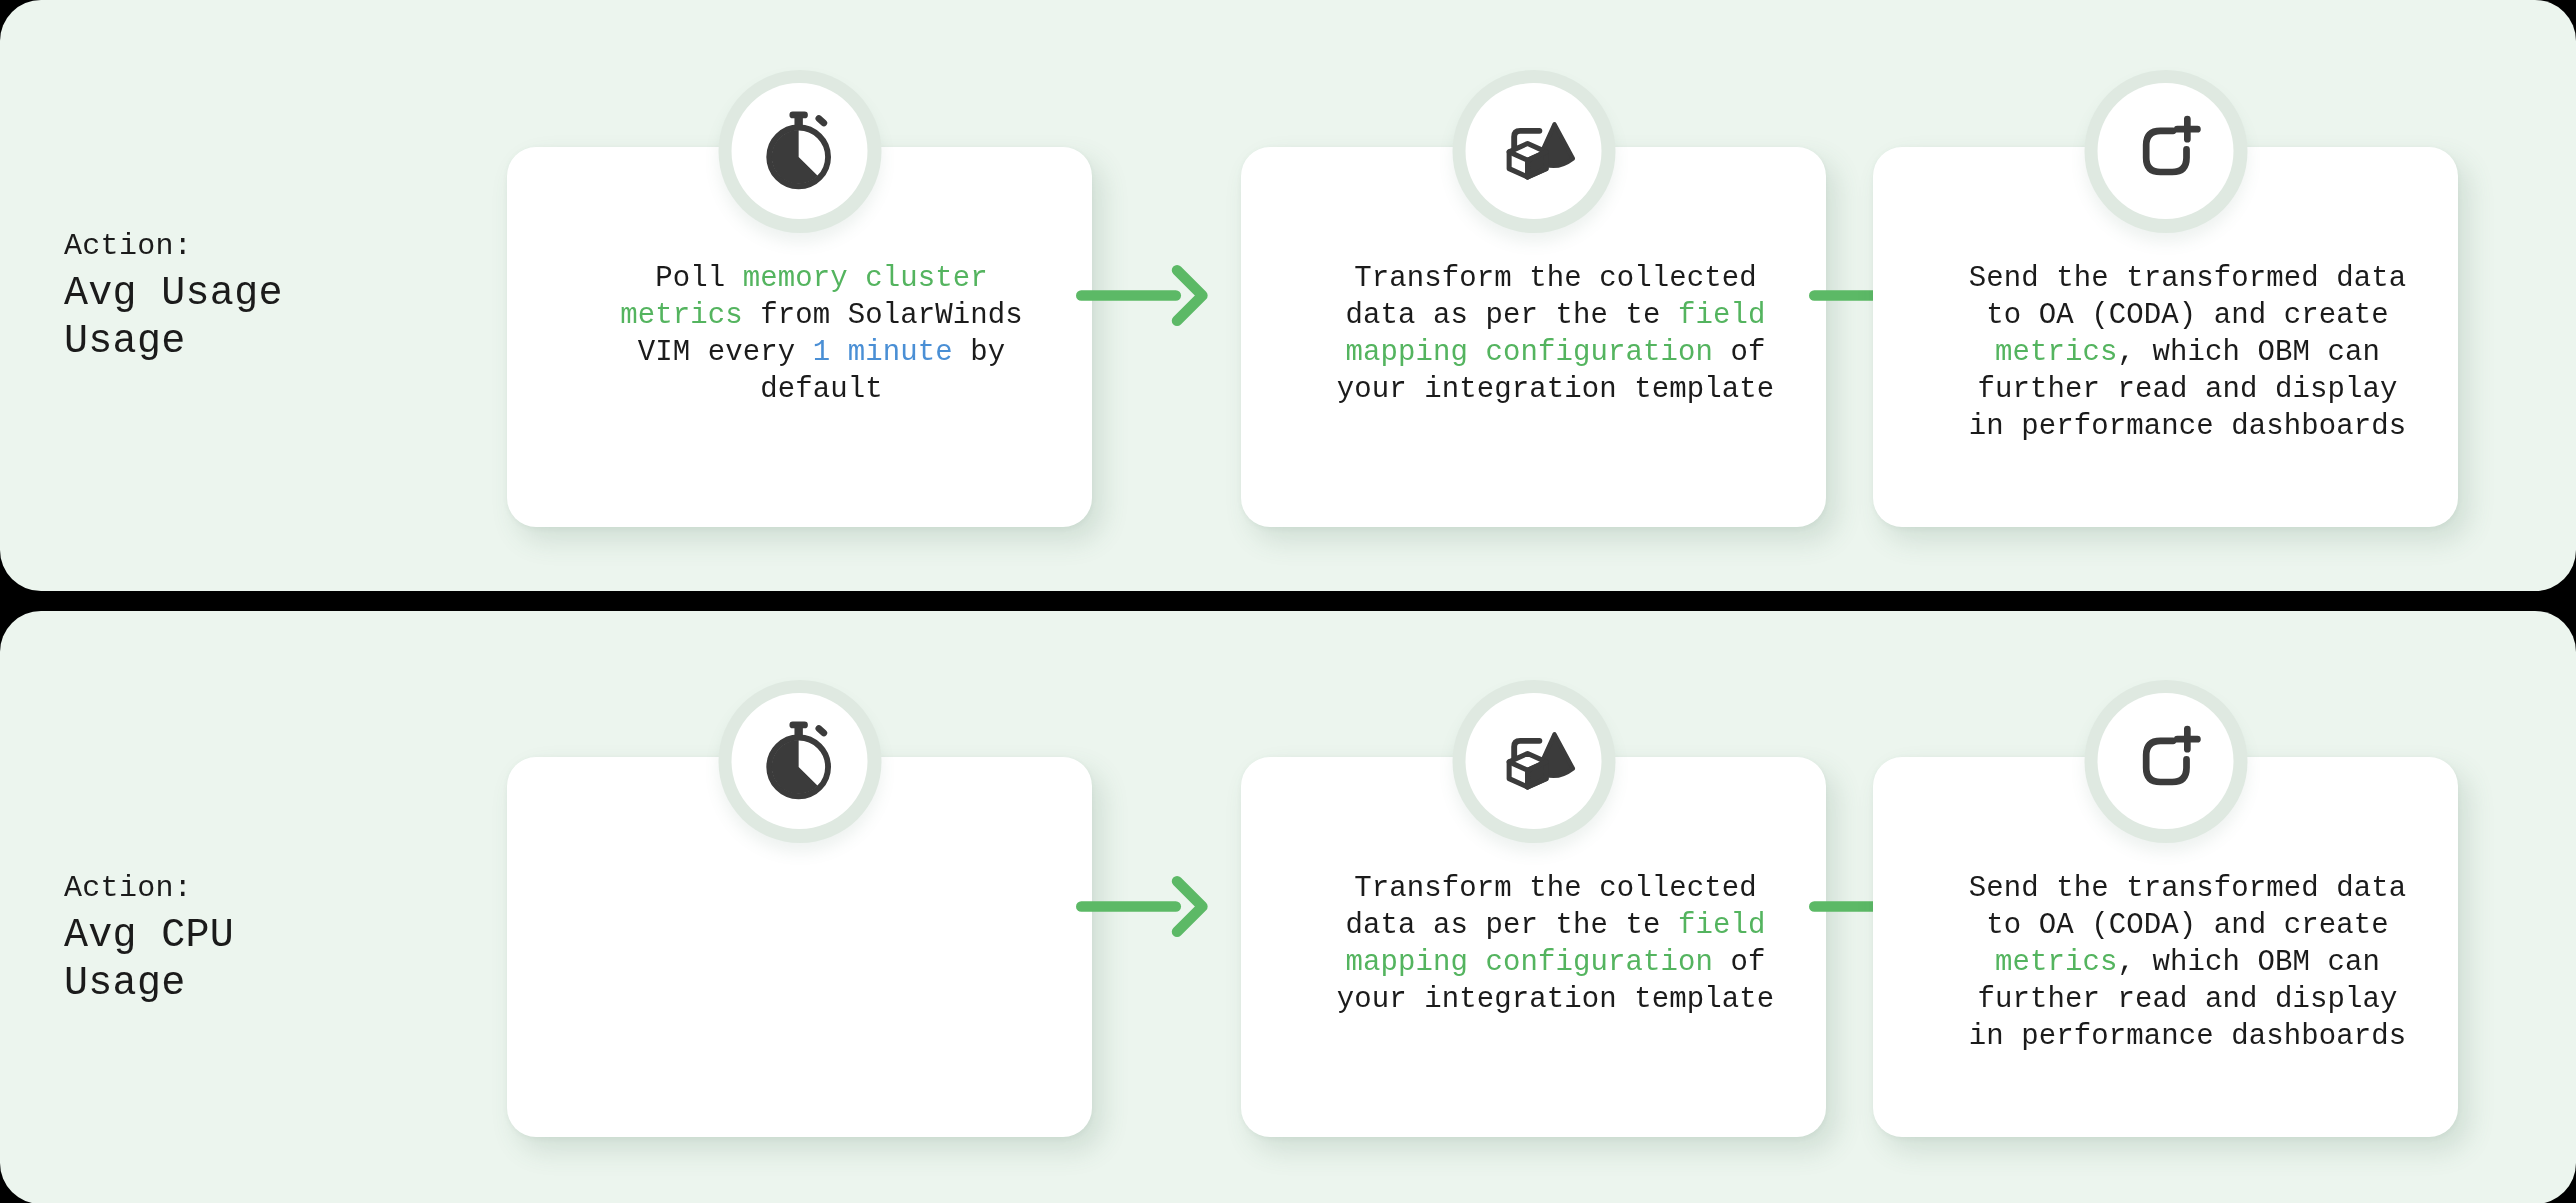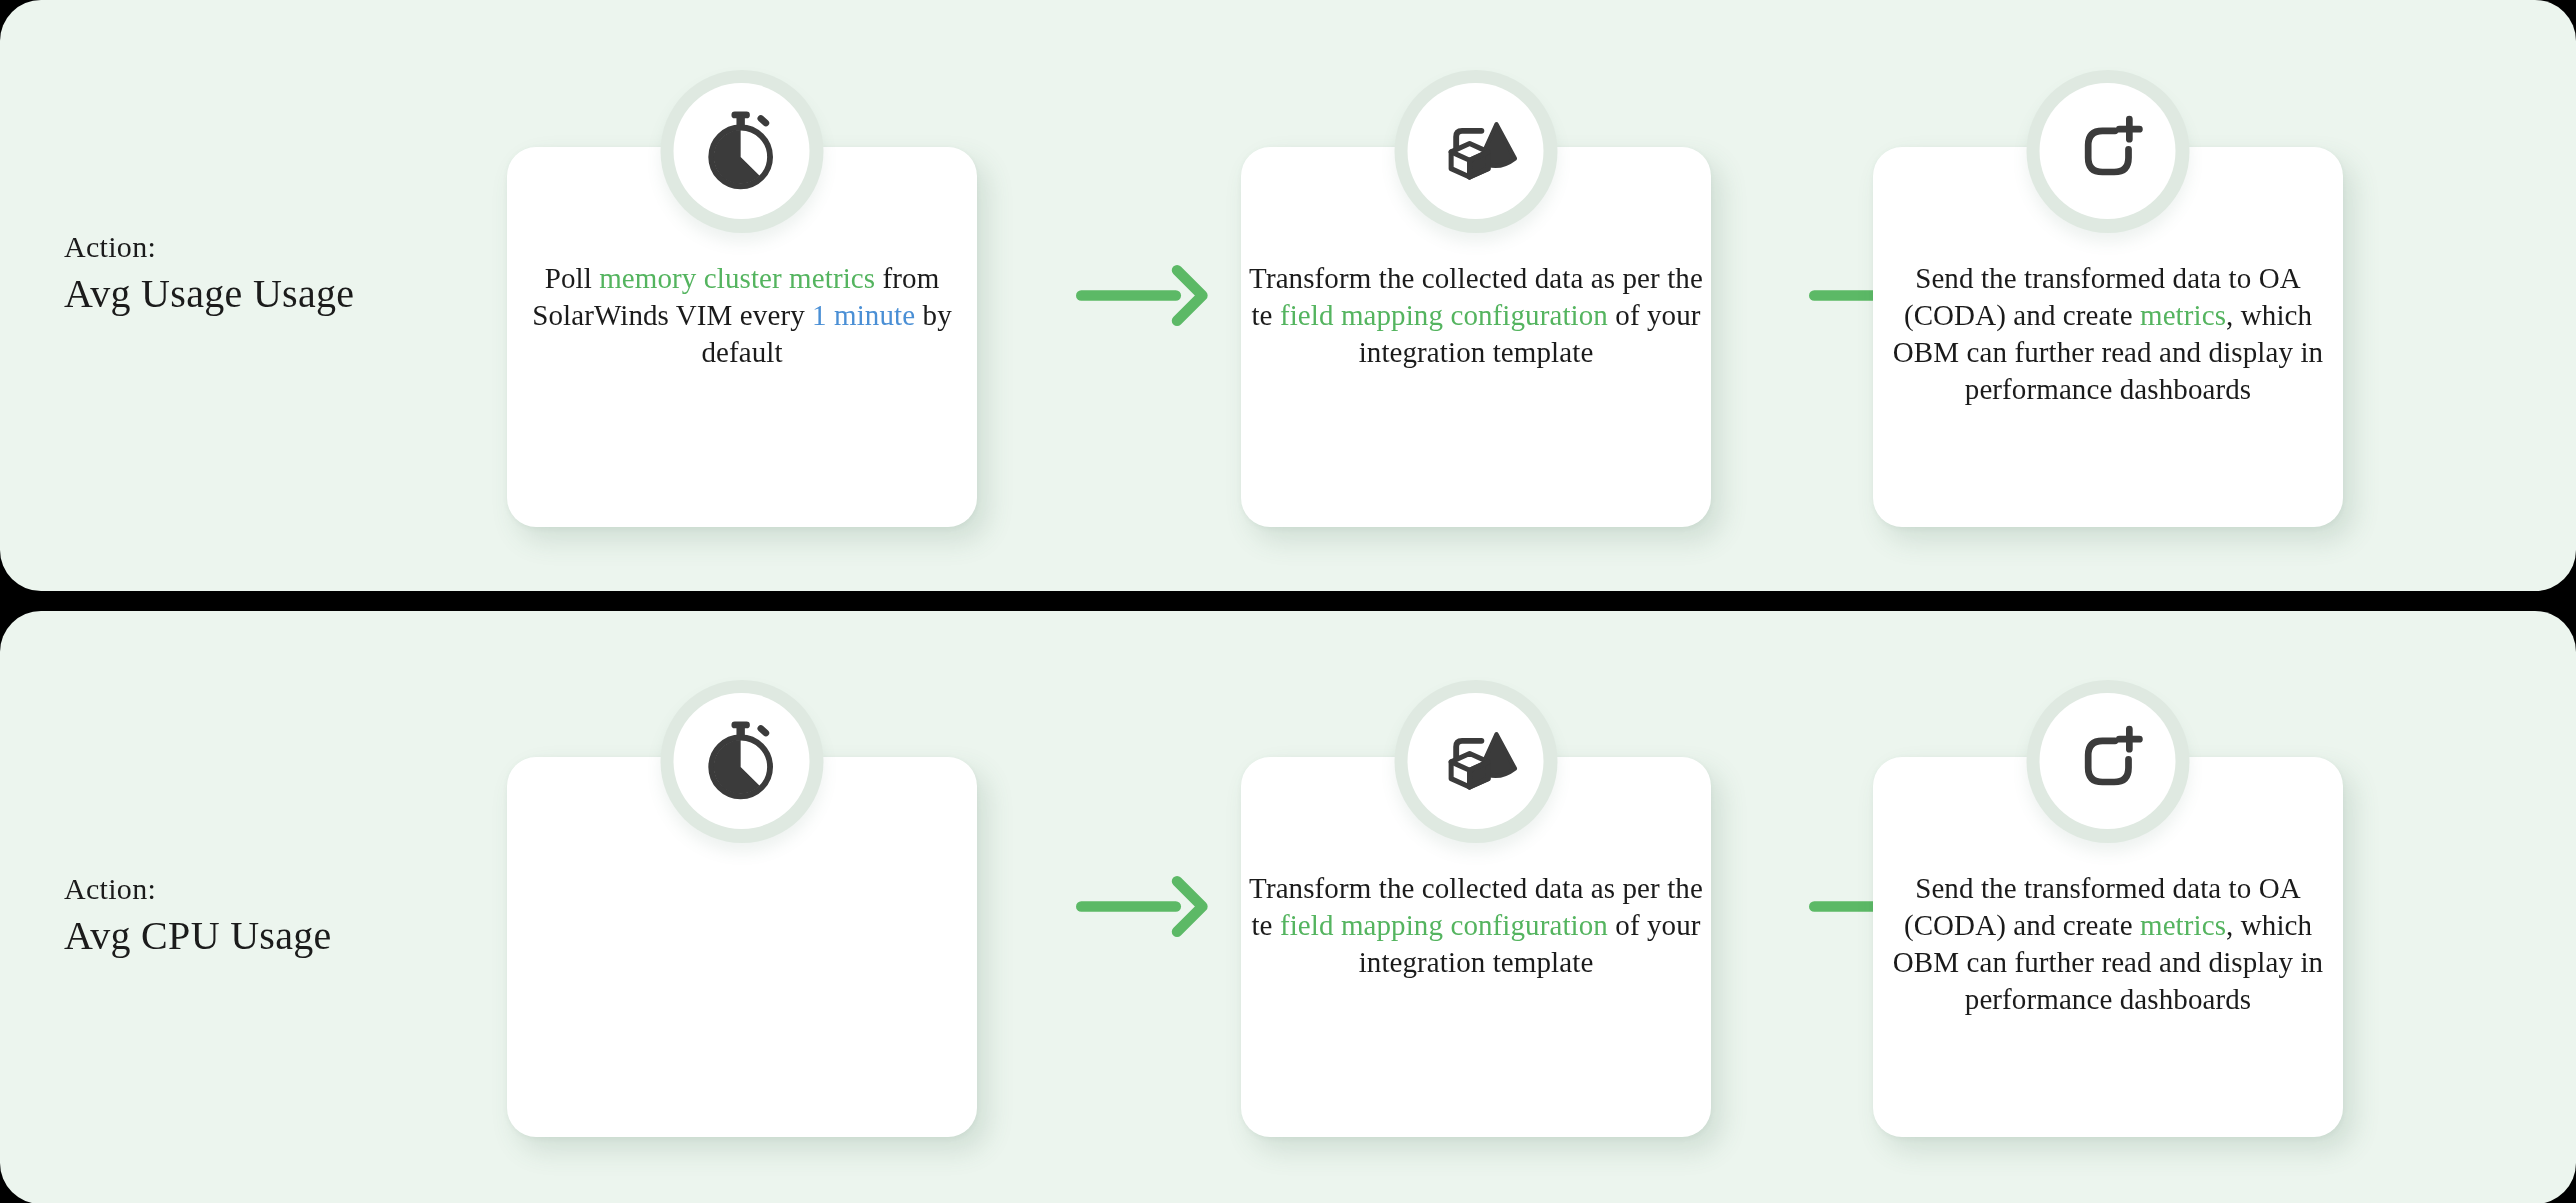--- a/index.html
+++ b/index.html
@@ -1,19 +1,19 @@
 <!DOCTYPE html>
 <html style="--background: #000000; --panel: #ecf5ee; --card: #ffffff; --ring: #dfe9e1; --icon: #3b3b3b; --arrow: #5cb966; --dark: #1b1b1b; --green: #54b45f; --blue: #4a8fd5;font-size:10.7px"><head>
 <meta charset="utf-8">
 <style>
   html,body{margin:0;padding:0;background:#000;}
   .stage{
     position:relative;width:2576px;height:1204px;overflow:hidden;
     background:var(--background,#000);
-    font-family:Liberation Serif, serif;
+    font-family:Liberation Mono, monospace;
   }
   .panel{
     position:absolute;left:0;width:2576px;height:591px;
     background:var(--panel,#ecf5ee);border-radius:41px;
   }
   .panel.first{top:0;}
   .panel.second{top:611px;height:593px;}
 
   .row-label{position:absolute;left:64px;width:314px;}
   .panel.first .row-label{top:227px;}
@@ -21,23 +21,24 @@
   .action-label{
     font-size:30px;line-height:39px;color:var(--dark,#1b1b1b);
     font-weight:400;letter-spacing:0.3px;
   }
   .action-title{
     margin:4px 0 0 0;font-size:40px;line-height:48px;font-weight:500;
     color:var(--dark,#141414);letter-spacing:0.3px;
   }
 
   .card{
-    position:absolute;width:470px;height:380px;background:var(--card,#fff);
+    position:absolute;width:541px;height:380px;background:var(--card,#fff);
     border-radius:29px;
     box-shadow:10.7px 13.3px 27px rgba(70,110,85,0.16), 0 1.3px 5.3px rgba(70,110,85,0.06);
+    padding-left:44px;
   }
   .panel.first .card{top:147px;}
   .panel.second .card{top:146px;}
   .card.pos-1{left:507px;}
   .card.pos-2{left:1241px;}
   .card.pos-3{left:1873px;}
 
   .icon-badge{
     position:absolute;top:-77px;left:50%;transform:translateX(-50%);
     width:163px;height:163px;border-radius:50%;

